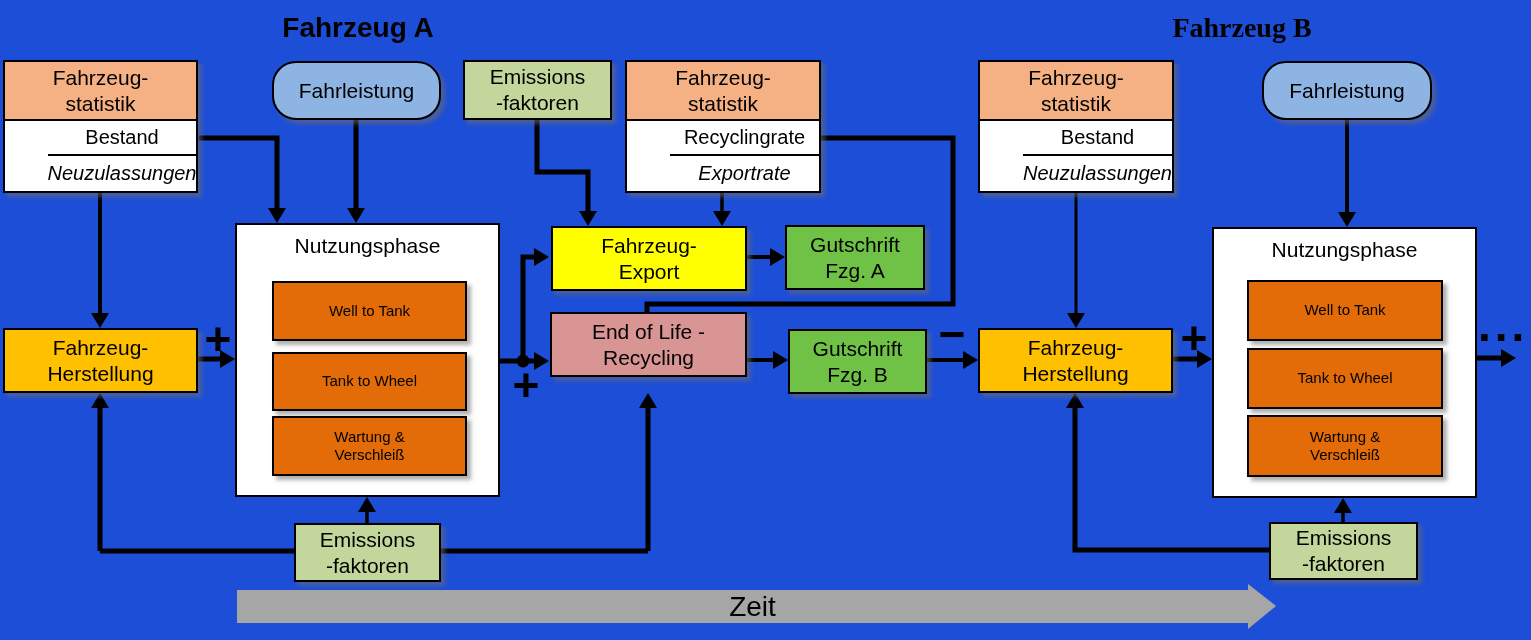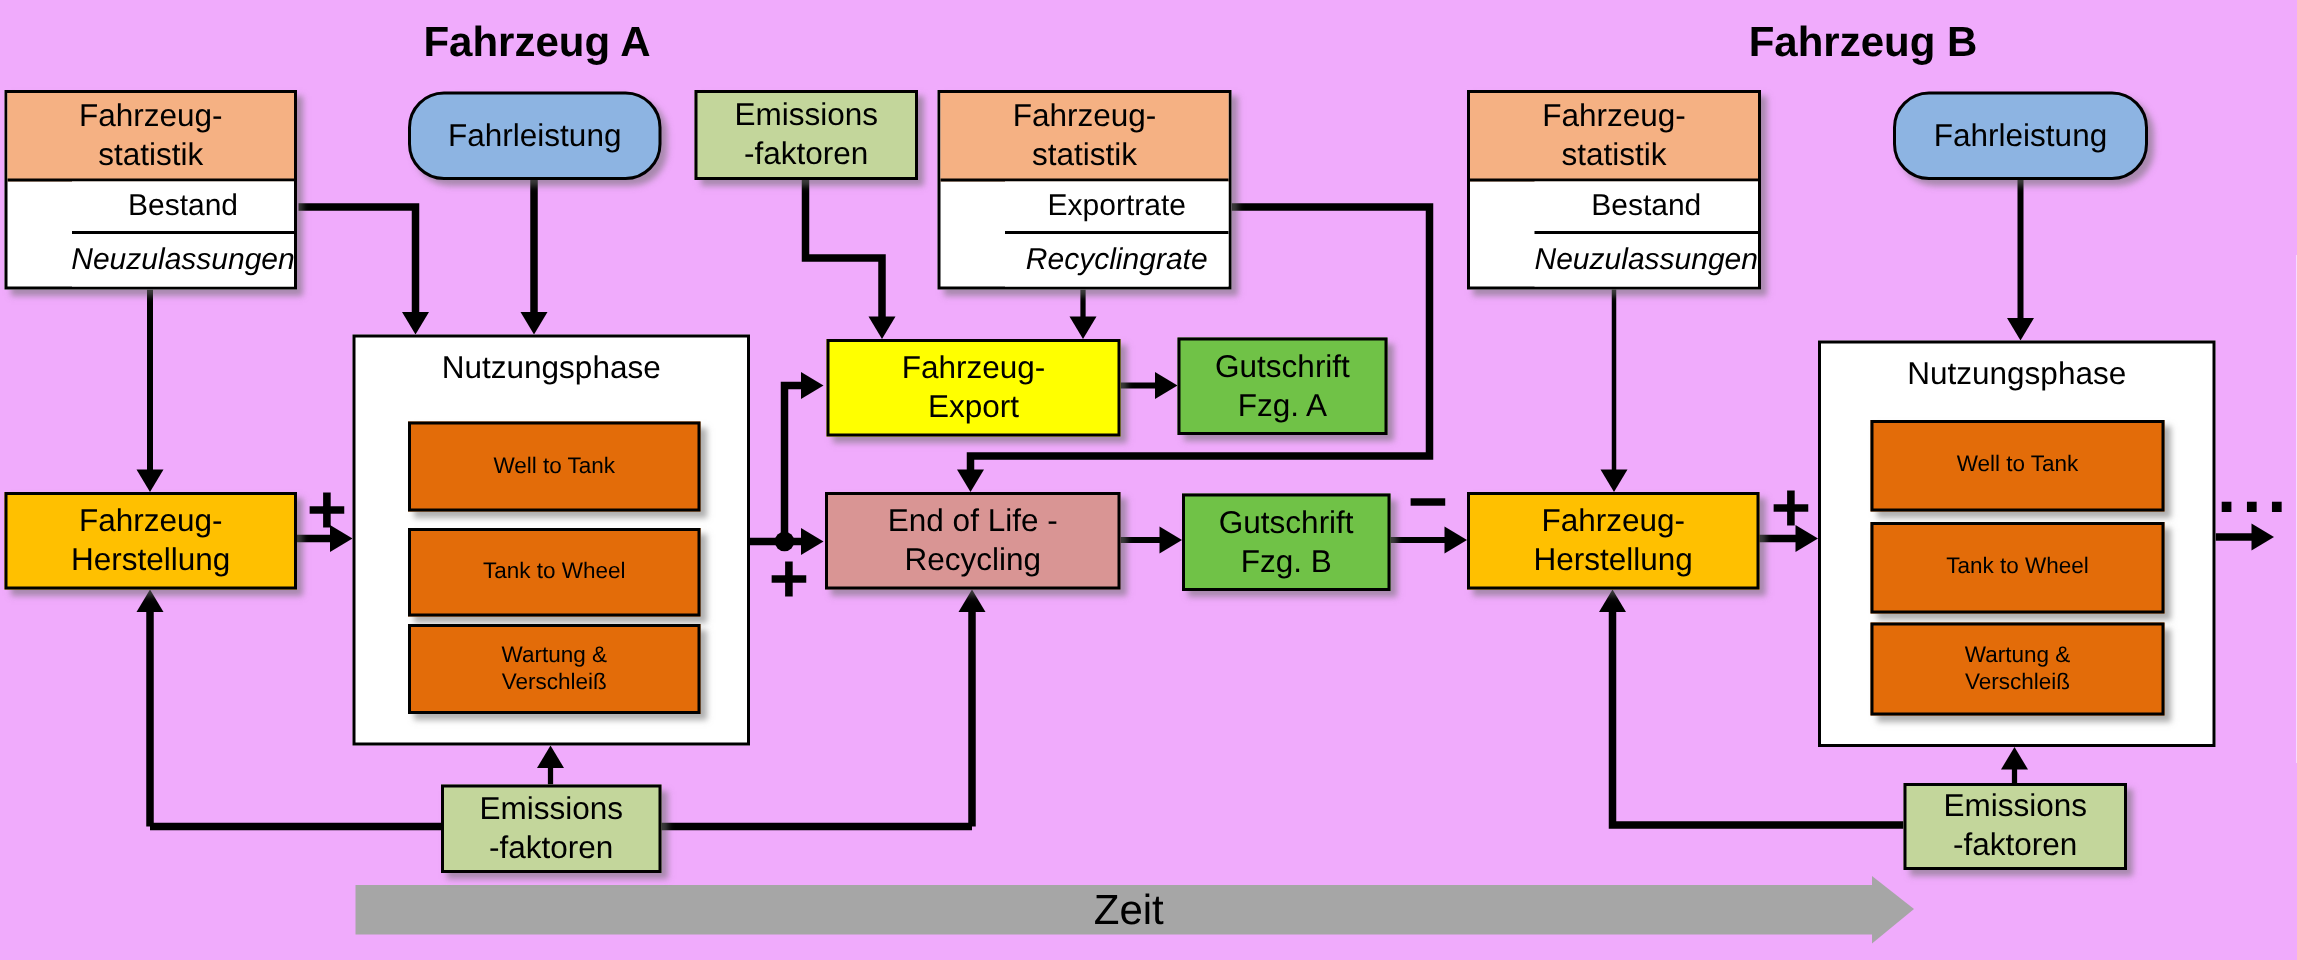--- a/index.html
+++ b/index.html
@@ -1,18 +1,18 @@
 <!DOCTYPE html>
 <html><head>
 <meta charset="utf-8">
 <style>
   html,body{margin:0;padding:0;background:#ffffff;}
   .canvas{
     position:relative;width:1531px;height:640px;overflow:hidden;
-    font-family:"Liberation Sans",sans-serif;color:#000;background:#f0abfc;
+    font-family:"Liberation Sans",sans-serif;color:#000;background:#1d4ed8;
   }
   .connectors{position:absolute;left:0;top:0;z-index:1;}
   .title{
     position:absolute;z-index:3;font-size:28px;font-weight:bold;
     text-align:center;white-space:nowrap;
   }
   .box{
     position:absolute;z-index:2;border:2px solid #000;box-sizing:border-box;
     display:flex;align-items:center;justify-content:center;text-align:center;
     font-size:21px;line-height:1.22;white-space:pre-line;
@@ -61,35 +61,35 @@
   .dots{
     position:absolute;z-index:3;font-weight:bold;font-size:46px;letter-spacing:4px;
     white-space:nowrap;
   }
   .zeit-label{
     position:absolute;z-index:3;left:690px;top:590px;width:125px;height:25px;
     line-height:33px;font-size:28px;text-align:center;
   }
   
   .title-a{left:278px;top:12px;width:160px;}
-  .title-b{left:1162px;top:12px;width:160px;}
+  .title-b{left:1162px;top:12px;width:160px;font-family:Liberation Serif, serif;}
   .stat-a{left:3px;top:60px;}
   .stat-mid{left:625px;top:60px;width:196px;}
   .stat-b{left:978px;top:60px;width:196px;}
   .fahrleistung-a{left:272px;top:61px;width:169px;height:59px;}
   .fahrleistung-b{left:1262px;top:61px;width:170px;height:59px;}
   .emissions-top{left:463px;top:60px;width:149px;height:60px;}
   .emissions-bot-a{left:294px;top:523px;width:147px;height:59px;}
   .emissions-bot-b{left:1269px;top:522px;width:149px;height:58px;}
   .herstellung-a{left:3px;top:328px;width:195px;height:65px;}
   .herstellung-b{left:978px;top:328px;width:195px;height:65px;}
   .export-box{left:551px;top:226px;width:196px;height:65px;}
   .gutschrift-a{left:785px;top:225px;width:140px;height:65px;}
   .gutschrift-b{left:788px;top:329px;width:139px;height:65px;}
-  .eol-box{left:550px;top:328px;width:197px;height:65px;}
+  .eol-box{left:550px;top:312px;width:197px;height:65px;}
   .usage-a{left:235px;top:223px;width:265px;height:274px;}
   .usage-b{left:1212px;top:227px;width:265px;height:271px;}
   .ua-1{left:35px;top:56px;width:195px;height:60px;}
   .ua-2{left:35px;top:127px;width:195px;height:59px;}
   .ua-3{left:35px;top:191px;width:195px;height:60px;}
   .ub-1{left:33px;top:51px;width:196px;height:61px;}
   .ub-2{left:33px;top:119px;width:196px;height:61px;}
   .ub-3{left:33px;top:186px;width:196px;height:62px;}
   .plus-a{left:196px;top:315px;}
   .plus-junction{left:504px;top:361px;}
@@ -166,22 +166,22 @@
   <div class="stat-table stat-a">
     <div class="stat-header">Fahrzeug-
 statistik</div>
     <div class="stat-row">Bestand</div>
     <div class="stat-row">Neuzulassungen</div>
   </div>
 
   <div class="stat-table stat-mid">
     <div class="stat-header">Fahrzeug-
 statistik</div>
+    <div class="stat-row">Recyclingrate</div>
     <div class="stat-row">Exportrate</div>
-    <div class="stat-row">Recyclingrate</div>
   </div>
 
   <div class="stat-table stat-b">
     <div class="stat-header">Fahrzeug-
 statistik</div>
     <div class="stat-row">Bestand</div>
     <div class="stat-row">Neuzulassungen</div>
   </div>
 
   <div class="box blue fahrleistung-a">Fahrleistung</div>

